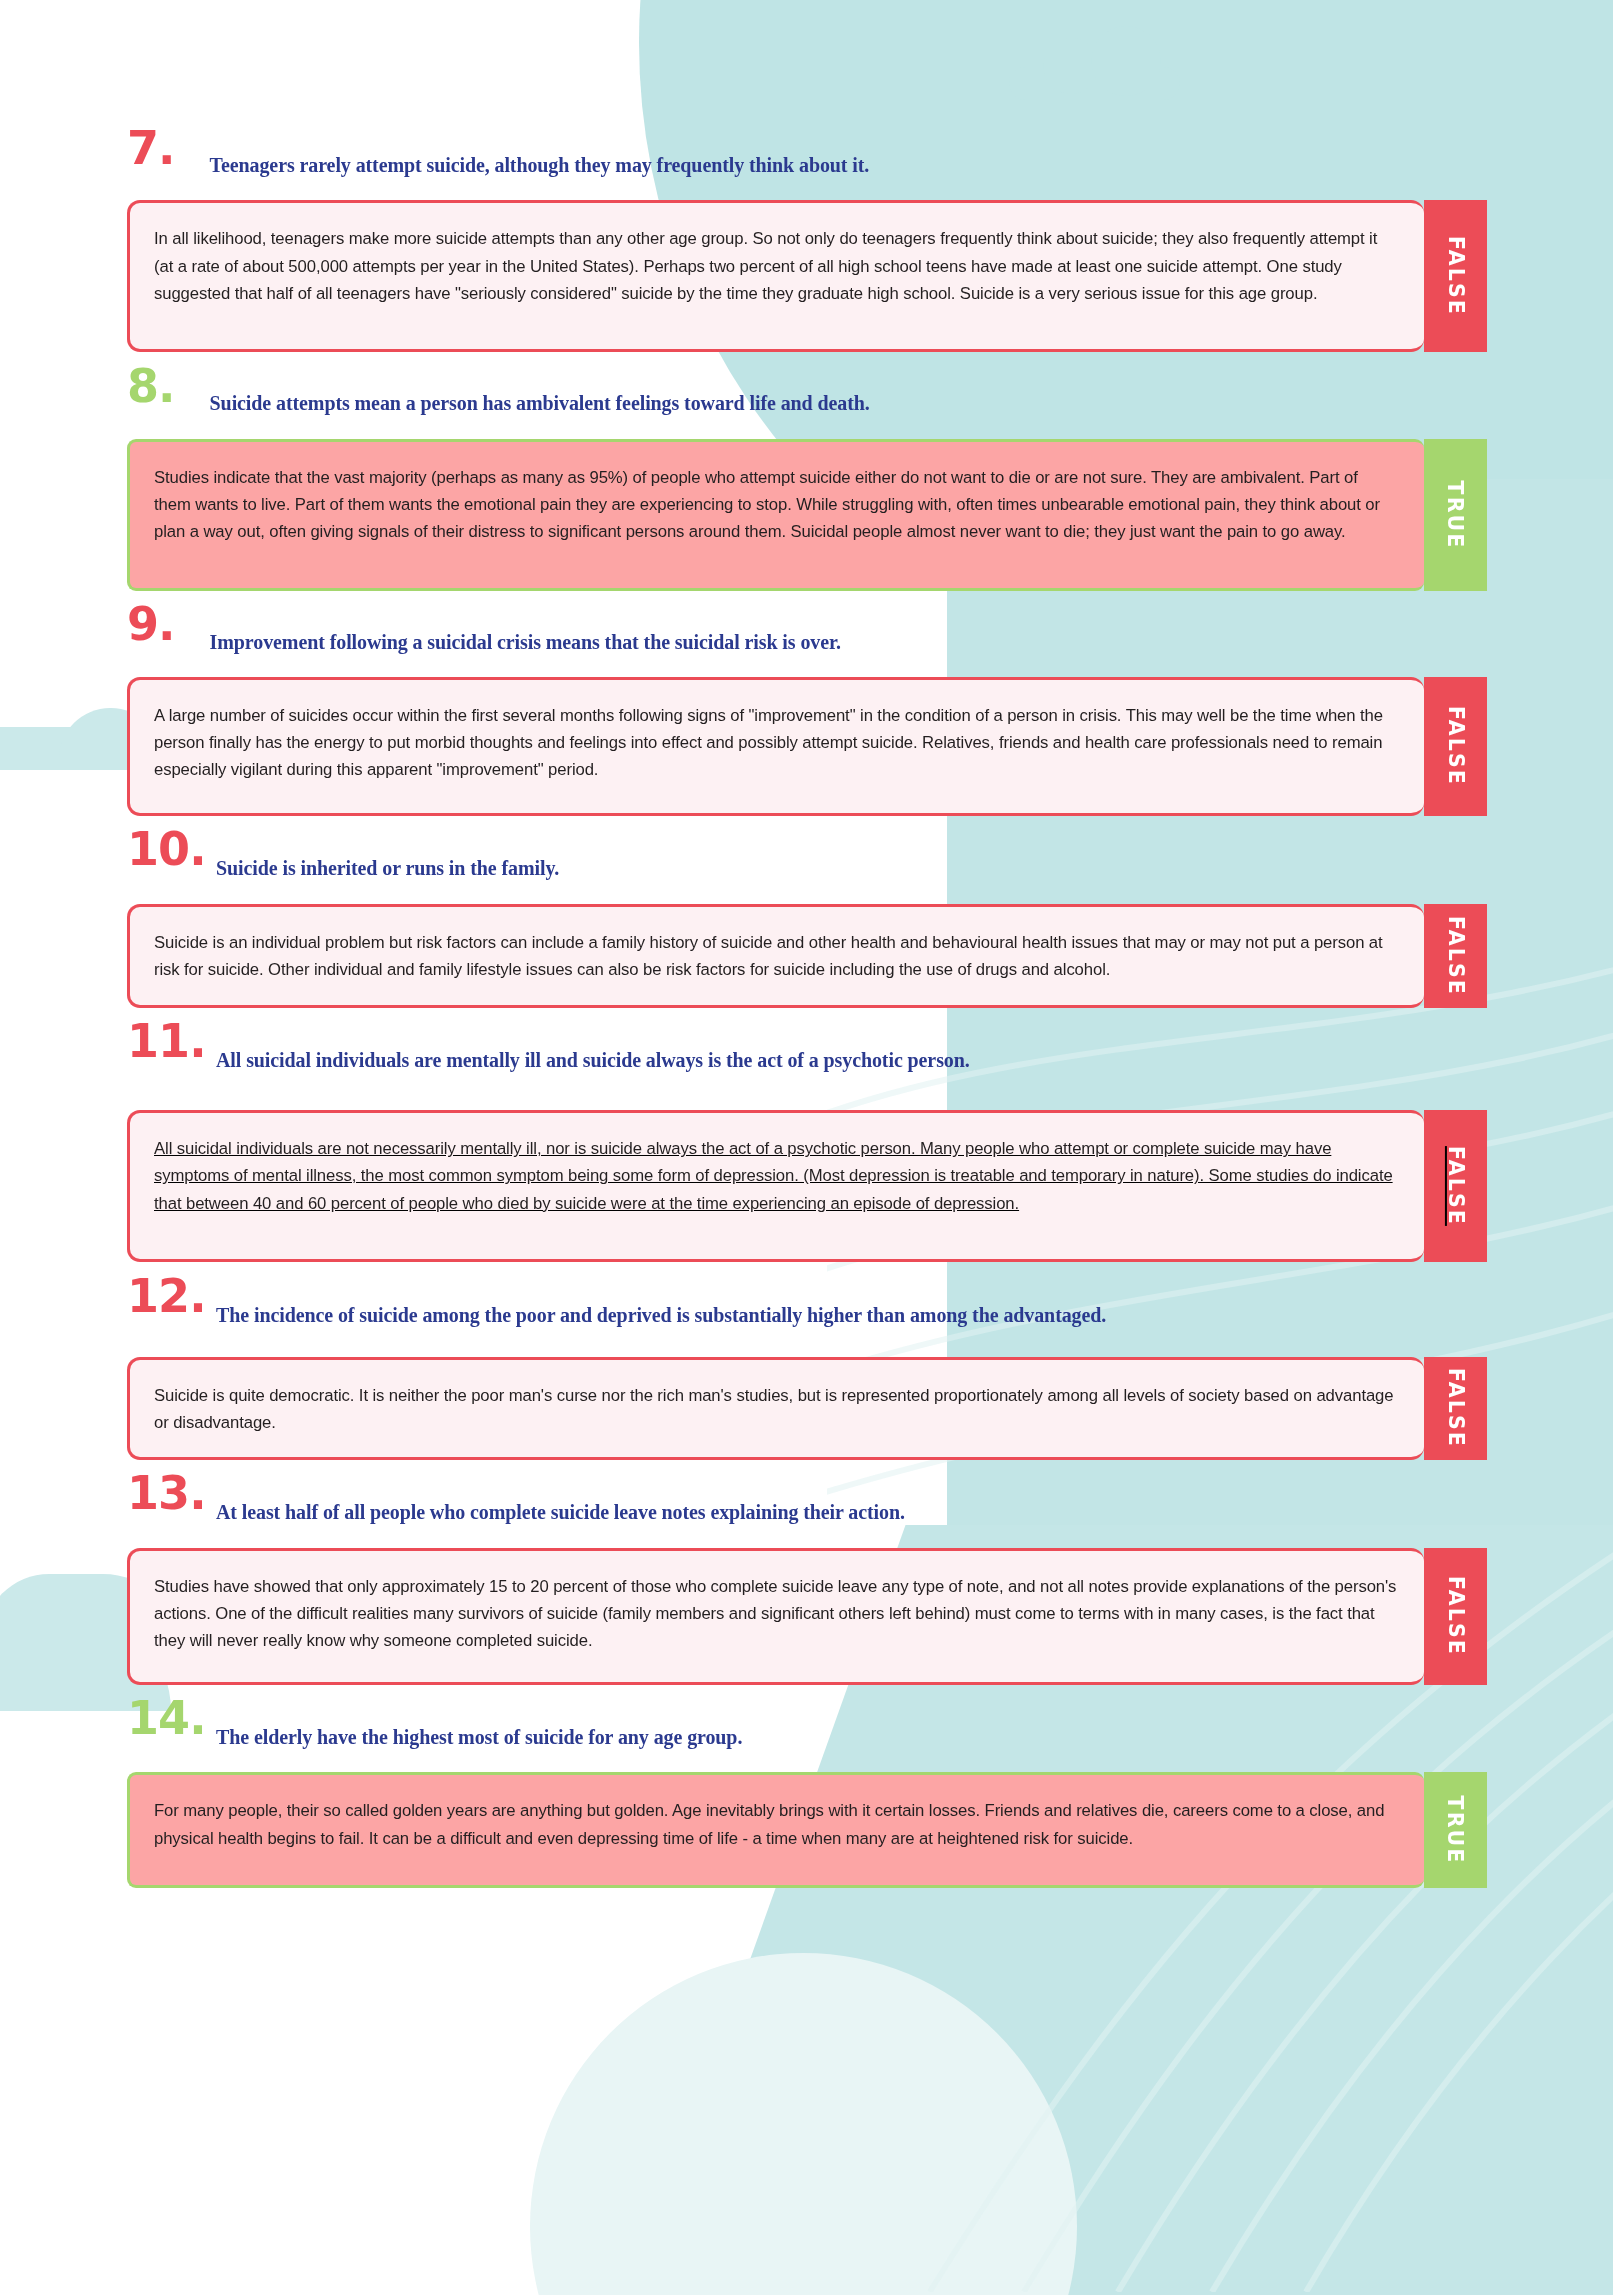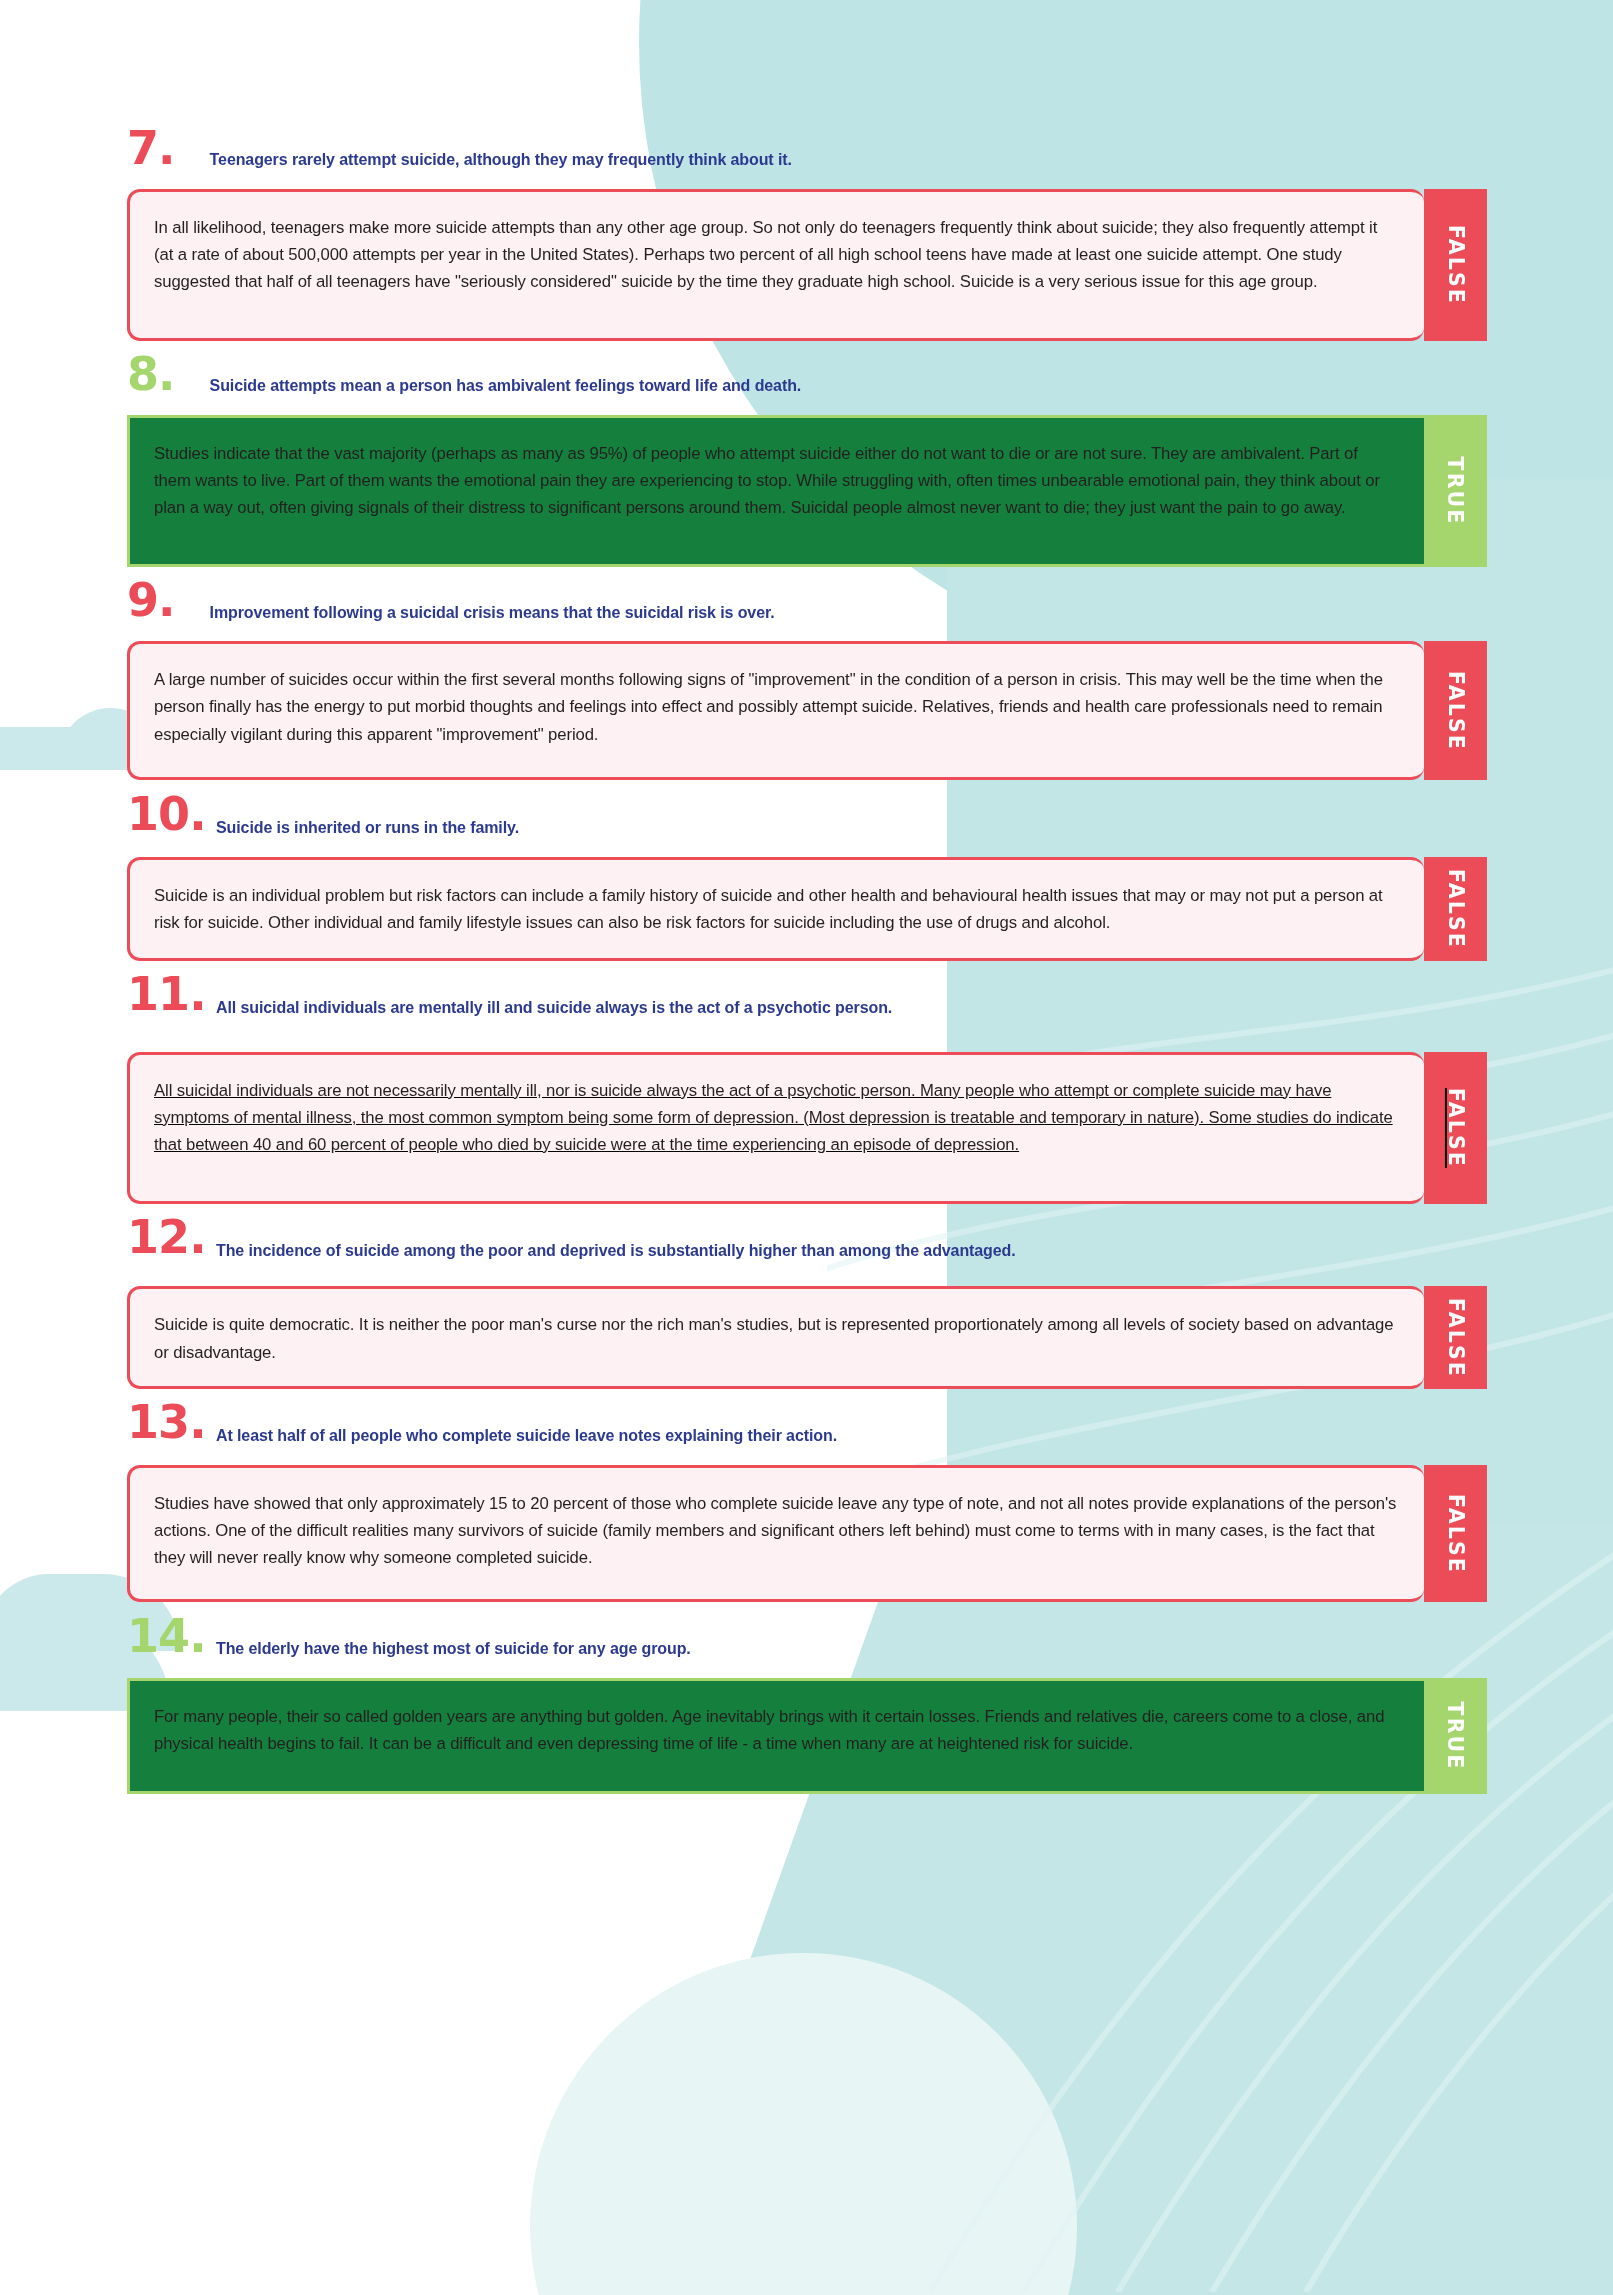--- a/index.html
+++ b/index.html
@@ -156,23 +156,23 @@
     letter-spacing: -0.9px;
     flex: 0 0 auto;
     min-width: 74px;
     padding-top: 1.7px;
   }
   .myth-num.false-num { color: #ec4c57; }
   .myth-num.true-num  { color: #a5d66e; }
 
   .myth-title {
     color: #2b3a8f;
-    font-family: Liberation Sans, sans-serif;
+    font-family: Liberation Serif, serif;
     font-weight: 700;
-    font-size: 16px;
+    font-size: 20px;
     line-height: 1.28;
     padding-top: 8.6px;
     letter-spacing: -0.1px;
     max-width: 1197px;
   }
 
   .myth-body-row {
     display: flex;
     align-items: stretch;
     margin-top: 5.1px;
@@ -185,21 +185,22 @@
     padding: 22px 26px 20.5px 24px;
     box-sizing: border-box;
   }
   .myth-box.false-box {
     border-color: #ec4c57;
     background: #fdf1f3;
     border-radius: 13px;
   }
   .myth-box.true-box {
     border-color: #a5d66e;
-    background: #15803d;
+    background: #fca5a5;
+    border-radius: 9px;
   }
   .myth-box p {
     margin: 0;
     font-family: "Liberation Sans", sans-serif;
     font-size: 16.7px;
     line-height: 1.62;
     color: #231f20;
     letter-spacing: -0.1px;
   }
 

